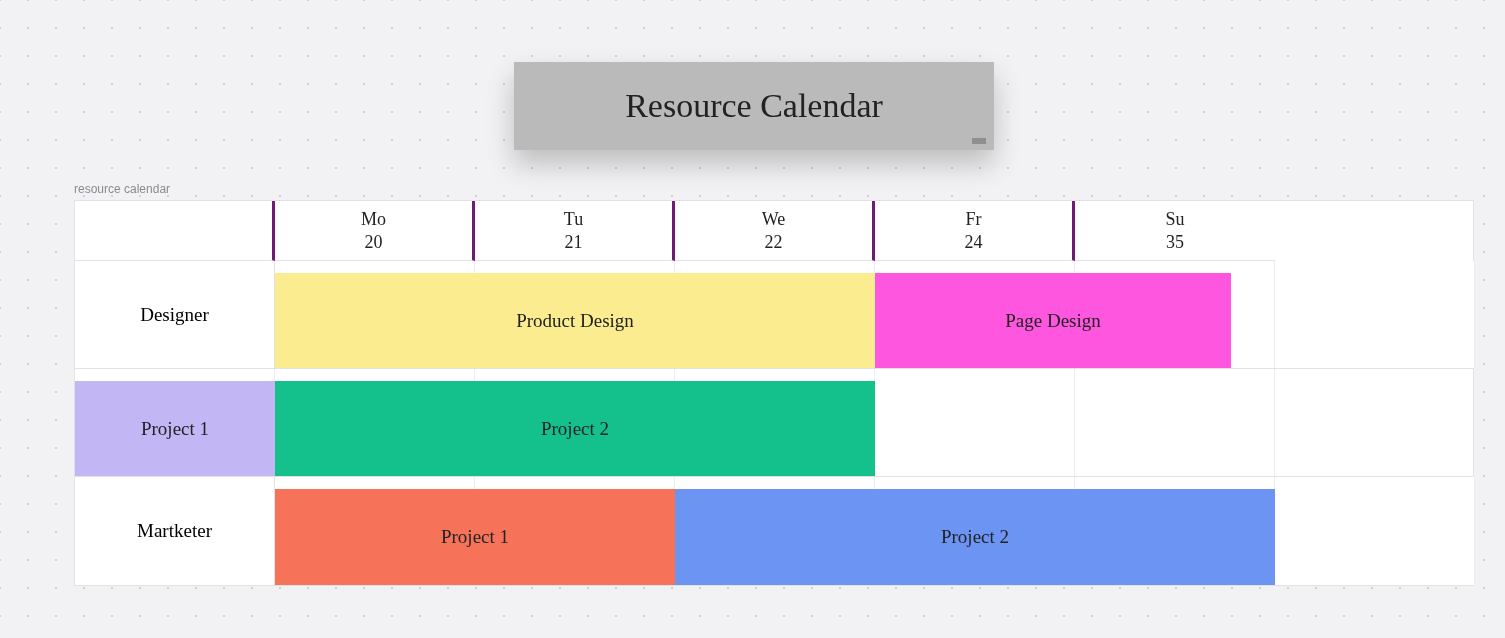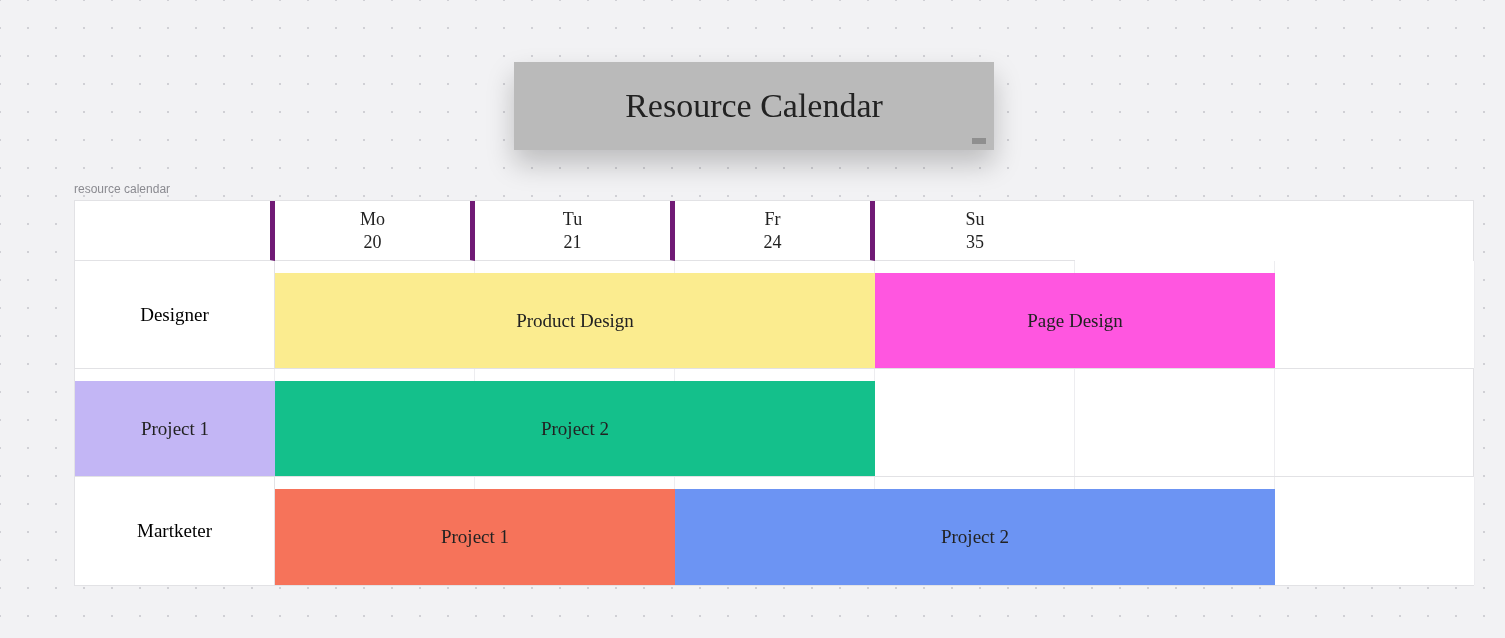--- a/index.html
+++ b/index.html
@@ -53,21 +53,21 @@
       width: 1400px;
       background: #fff;
       border: 1px solid #e2e2e5;
     }
     .hdr {
       display: grid;
       grid-template-columns: 200px repeat(6, 200px);
       height: 60px;
     }
     .hdr .hcell {
-      border-right: 5px solid #701a75;
+      border-right: 3px solid #701a75;
       border-bottom: 1px solid #e2e2e5;
       display: flex;
       flex-direction: column;
       align-items: center;
       justify-content: center;
       font-size: 18px;
       color: #222;
       line-height: 1.25;
     }
     .hdr .hcell:last-child { border-right: none; }
@@ -122,20 +122,24 @@
     <div class="hcell"></div>
     <div class="hcell">
       <span>Mo</span>
       <span>20</span>
     </div>
     <div class="hcell">
       <span>Tu</span>
       <span>21</span>
     </div>
     <div class="hcell">
+      <span>We</span>
+      <span>22</span>
+    </div>
+    <div class="hcell">
       <span>Fr</span>
       <span>24</span>
     </div>
     <div class="hcell">
       <span>Su</span>
       <span>35</span>
     </div>
   </div>
 
   <div class="row">
@@ -143,21 +147,21 @@
     <div class="lane" id="lane0">
       <div class="daycell"></div>
         <div class="daycell"></div>
         <div class="daycell"></div>
         <div class="daycell"></div>
         <div class="daycell"></div>
         <div class="daycell"></div>
     <div class="bar" style="left: 0px; width: 600px; background: rgb(251, 236, 143);">
           <span>Product Design</span>
         </div>
-        <div class="bar" style="left: 600px; width: 400px; background: rgb(255, 86, 224);">
+        <div class="bar" style="left: 600px; width: 356px; background: rgb(255, 86, 224);">
           <span>Page Design</span>
         </div>
       </div>
   </div>
 
   <div class="row">
     <div class="lane" id="lane1">
       <div class="daycell"></div>
         <div class="daycell"></div>
         <div class="daycell"></div>

